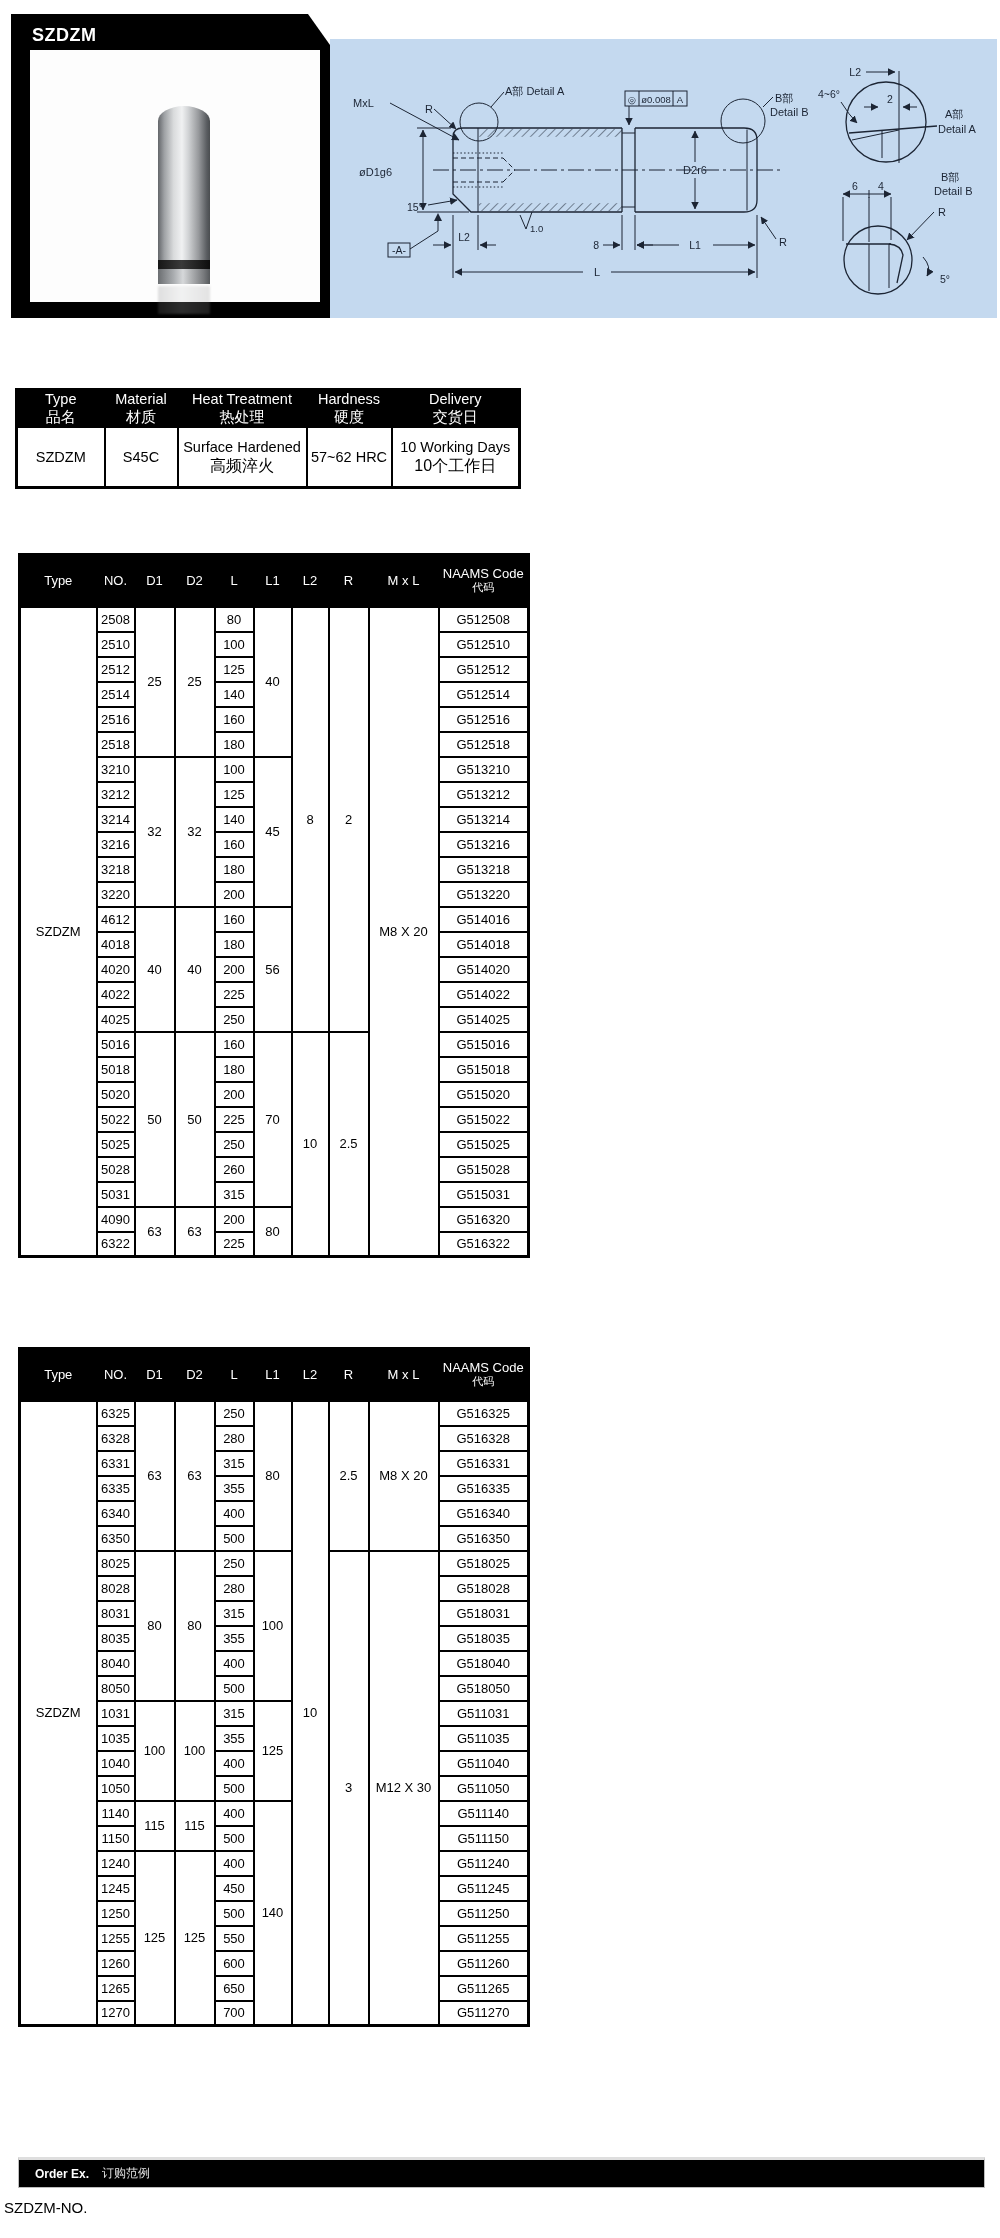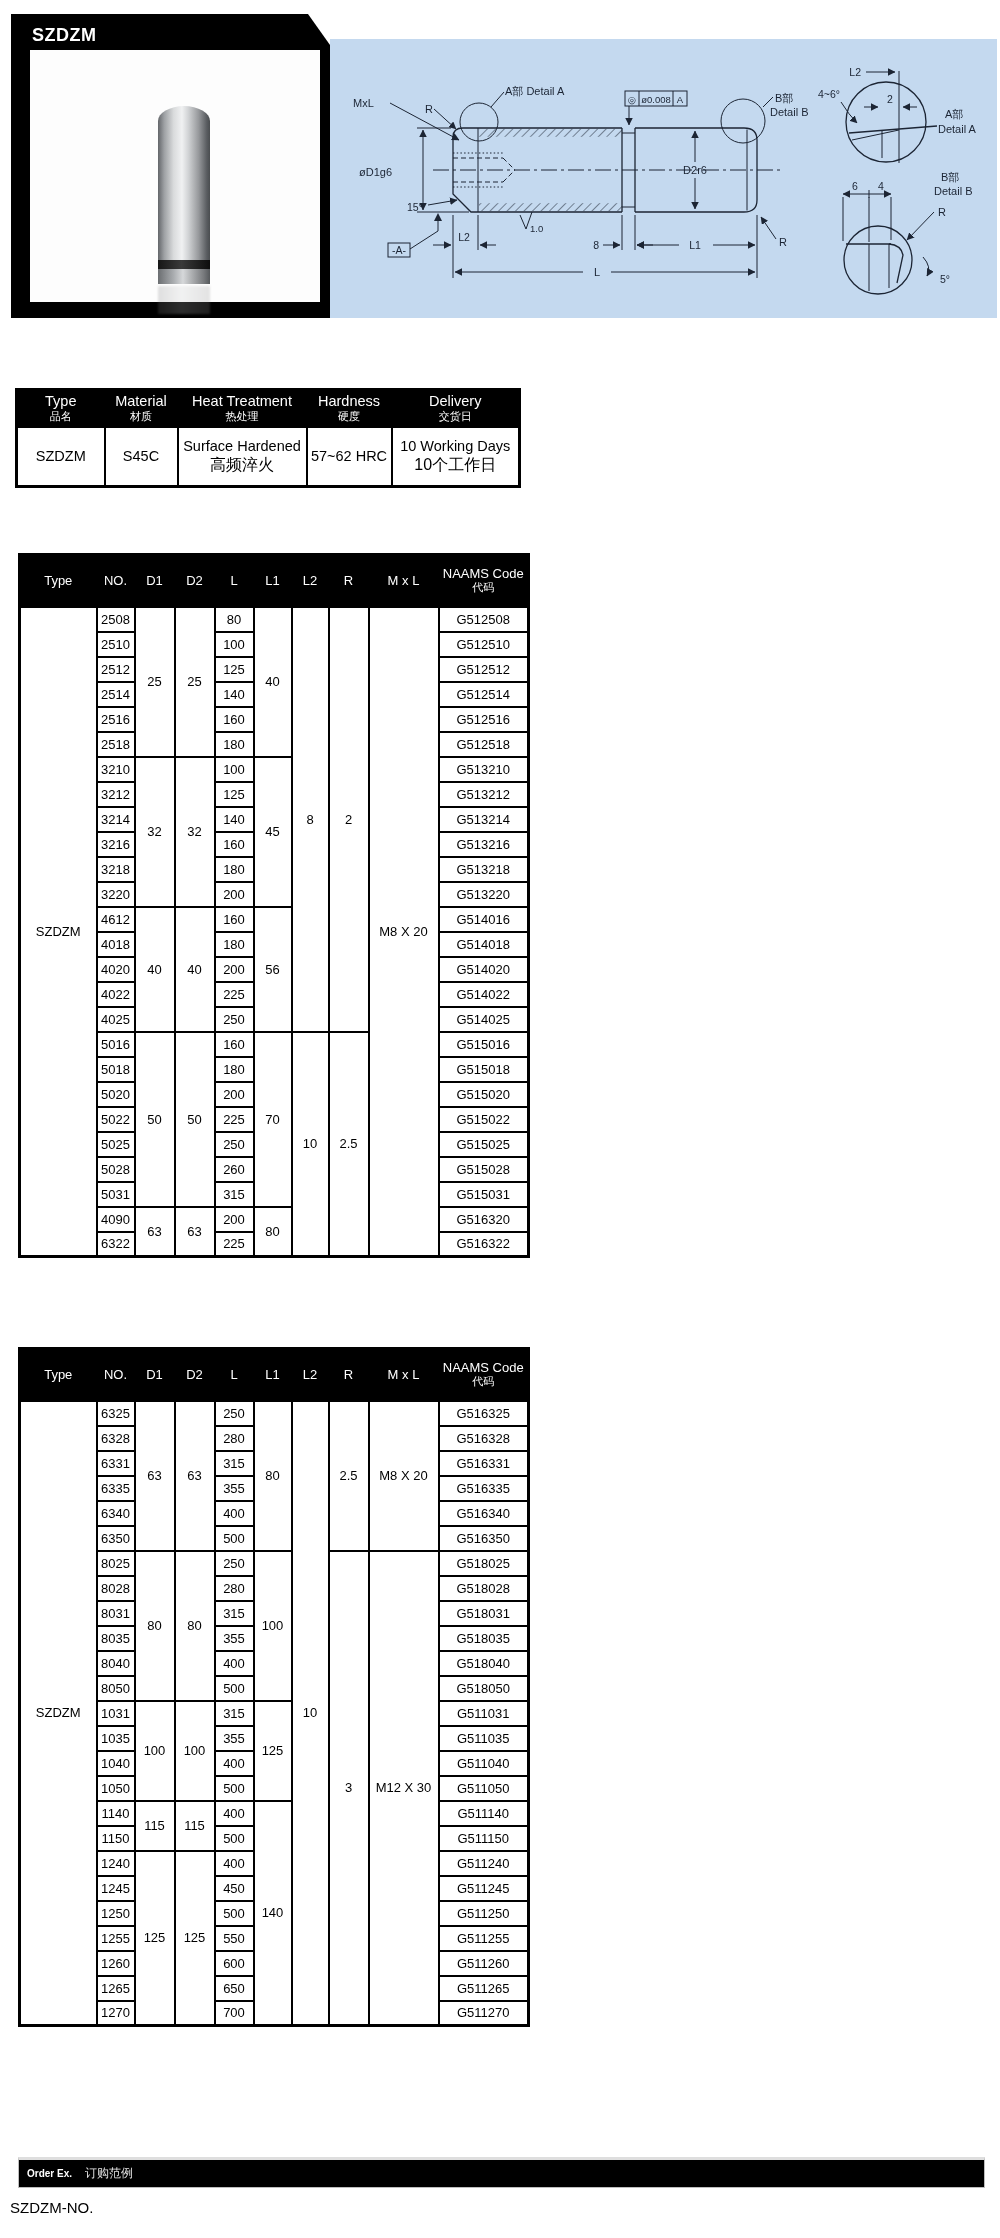--- a/index.html
+++ b/index.html
@@ -29,39 +29,39 @@
   svg .md { font-size:10.5px; }
   .dline { stroke:#1c2534; stroke-width:1.3; fill:none; }
   .tline { stroke:#1c2534; stroke-width:1; fill:none; }
 
   
   .spec-table { position:absolute; left:15px; top:388px; border-collapse:collapse; border:3px solid #000;
     table-layout:fixed; text-align:center; }
   .spec-table th { background:#000; color:#fff; font-weight:normal; border:2px solid #000; height:37px; line-height:1.2; }
   .spec-table td { border:2px solid #000; height:60px; line-height:1.25; }
   .sp-en { display:block; font-size:14.5px; }
-  .sp-cn { display:block; font-size:11px;font-family:Liberation Serif, serif; }
+  .sp-cn { display:block; font-size:15px;font-family:Liberation Serif, serif; }
   .sv-en { display:block; font-size:14.5px; }
   .sv-cn { display:block; font-size:16px; }
 
   
   .dim-wrap { position:absolute; left:18px; }
   #dim1 { top:553px; }
   #dim2 { top:1347px; }
   .dim-table { border-collapse:collapse; border:3px solid #000; table-layout:fixed; }
   .dim-table th { background:#000; color:#fff; font-weight:normal; font-size:13px; height:52px; line-height:1.2; border:2px solid #000; padding:0 1px; }
   .dim-table th .hsub { font-size:11px;font-family:Liberation Mono, monospace; }
   .dim-table td { border:2px solid #000; text-align:center; font-size:13px; color:#000; height:25px; padding:0; }
 
   
   .order-bar { position:absolute; left:18px; top:2157px; width:967px; height:31px; background:#000;
     border:1px solid #bdbdbd; border-top:3px solid #dedede; display:flex; align-items:center; }
-  .order-en { color:#fff; font-size:10px; font-weight:600; margin-left:8px; }
+  .order-en { color:#fff; font-size:12px; font-weight:600; margin-left:16px; }
   .order-cn { color:#e3e3e3; font-size:12px; margin-left:13px; }
-  .order-code { position:absolute; left:10px; top:2199px; font-size:15px; color:#000; }
+  .order-code { position:absolute; left:4px; top:2199px; font-size:15px; color:#000; }
 </style>
 </head>
 <body>
 
 <div id="page">
 
   <div class="photo-frame">
     <div class="frame-title">SZDZM</div>
     <div class="photo-box">
       <div class="pin-body"></div>

